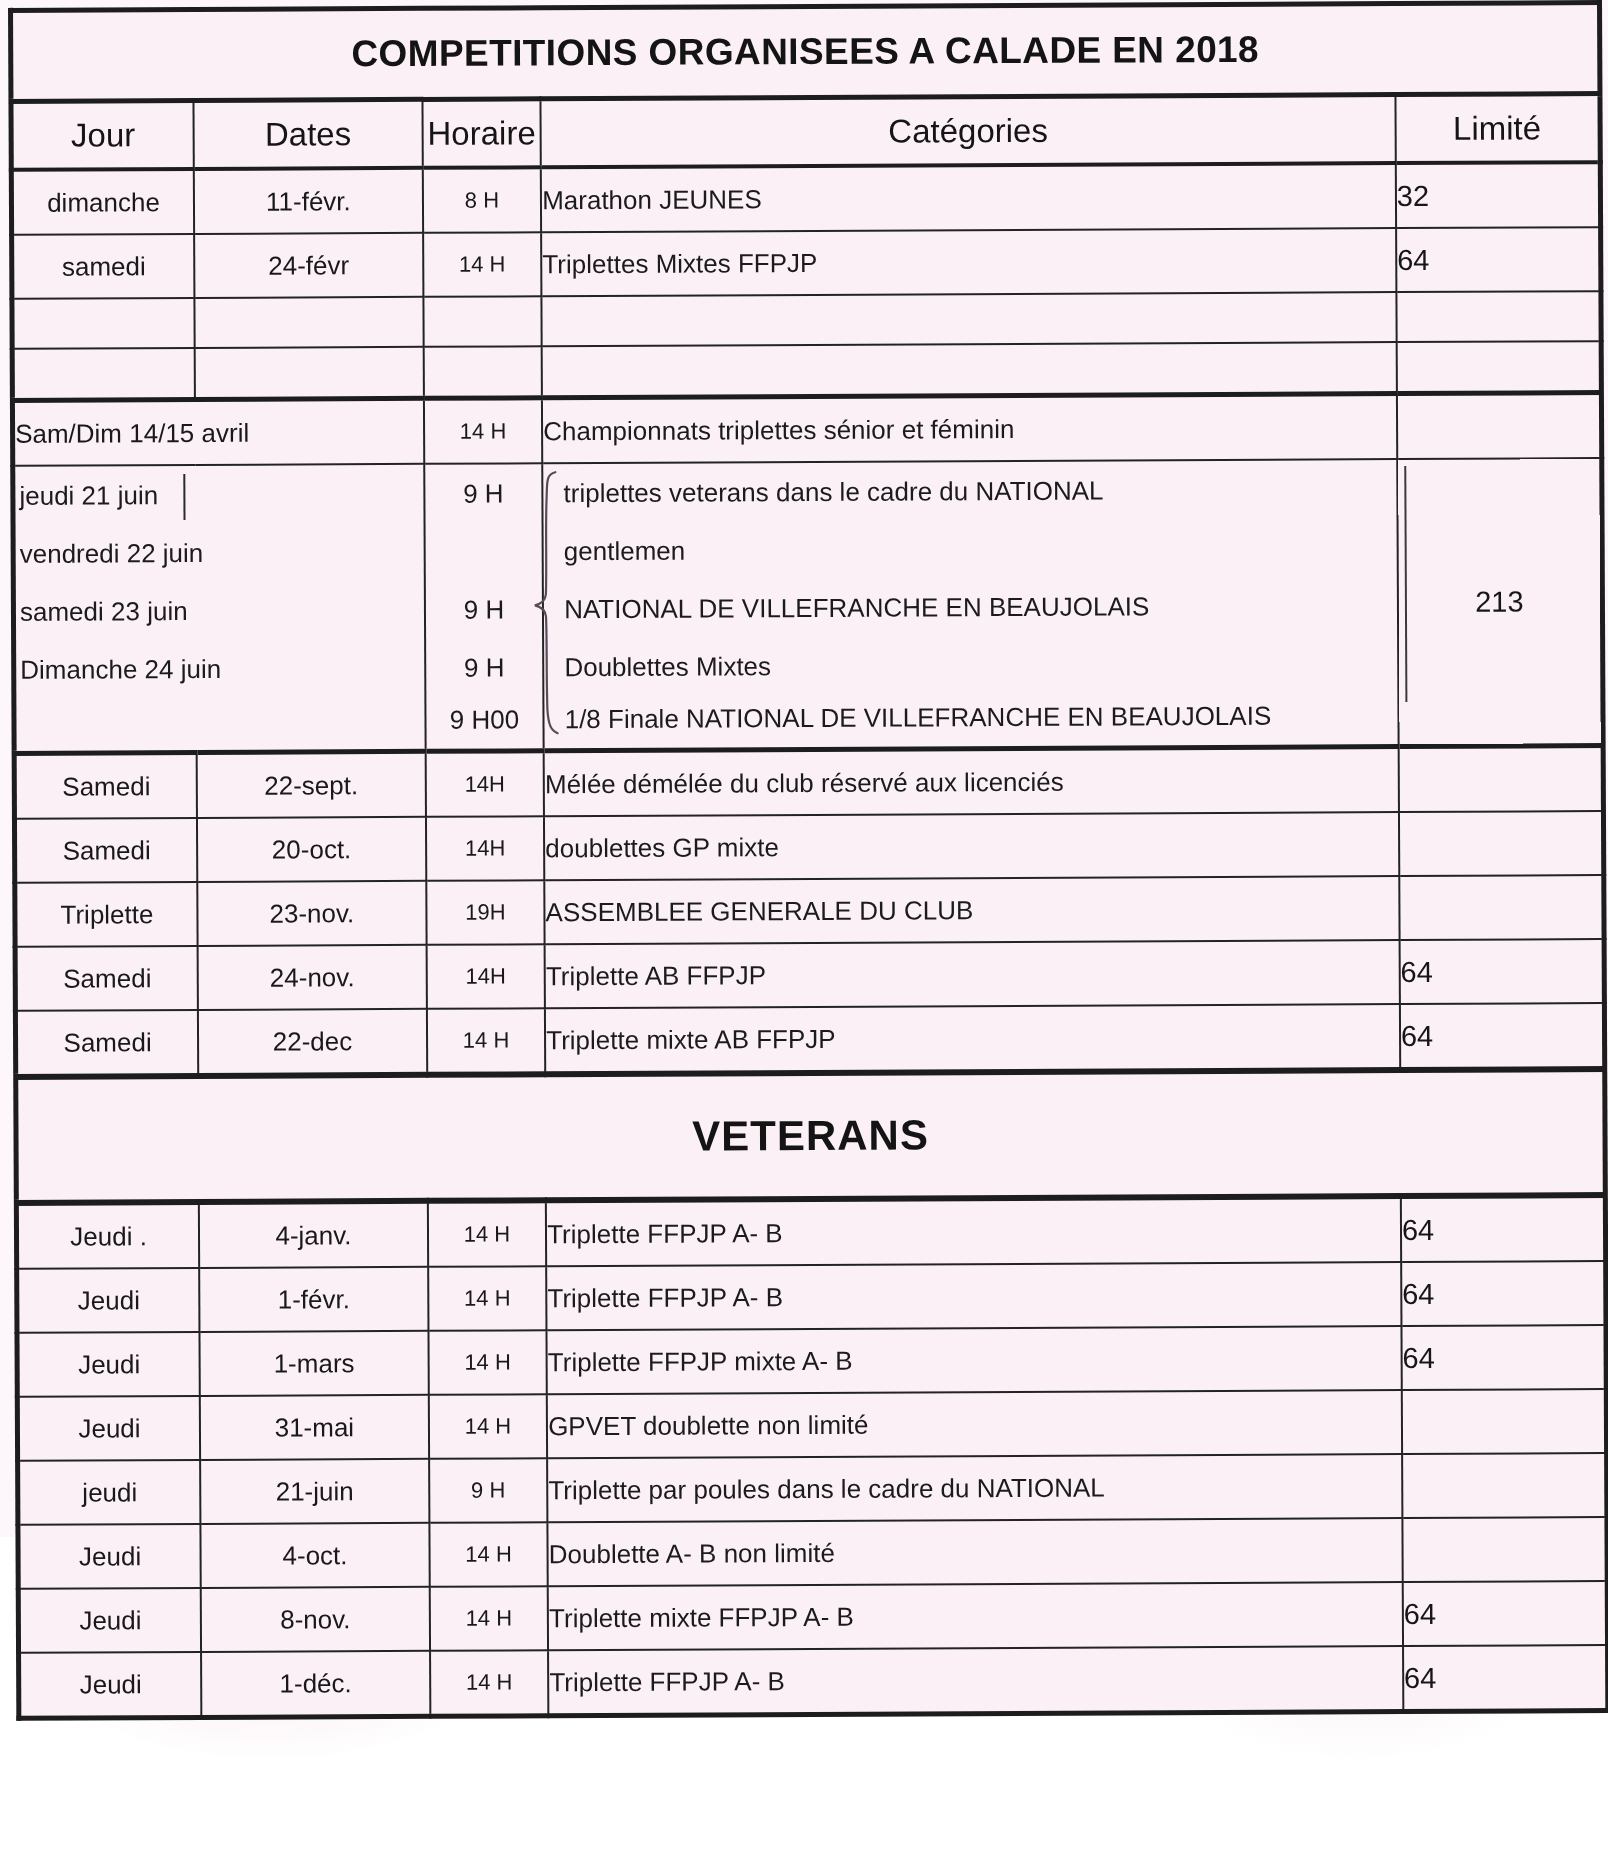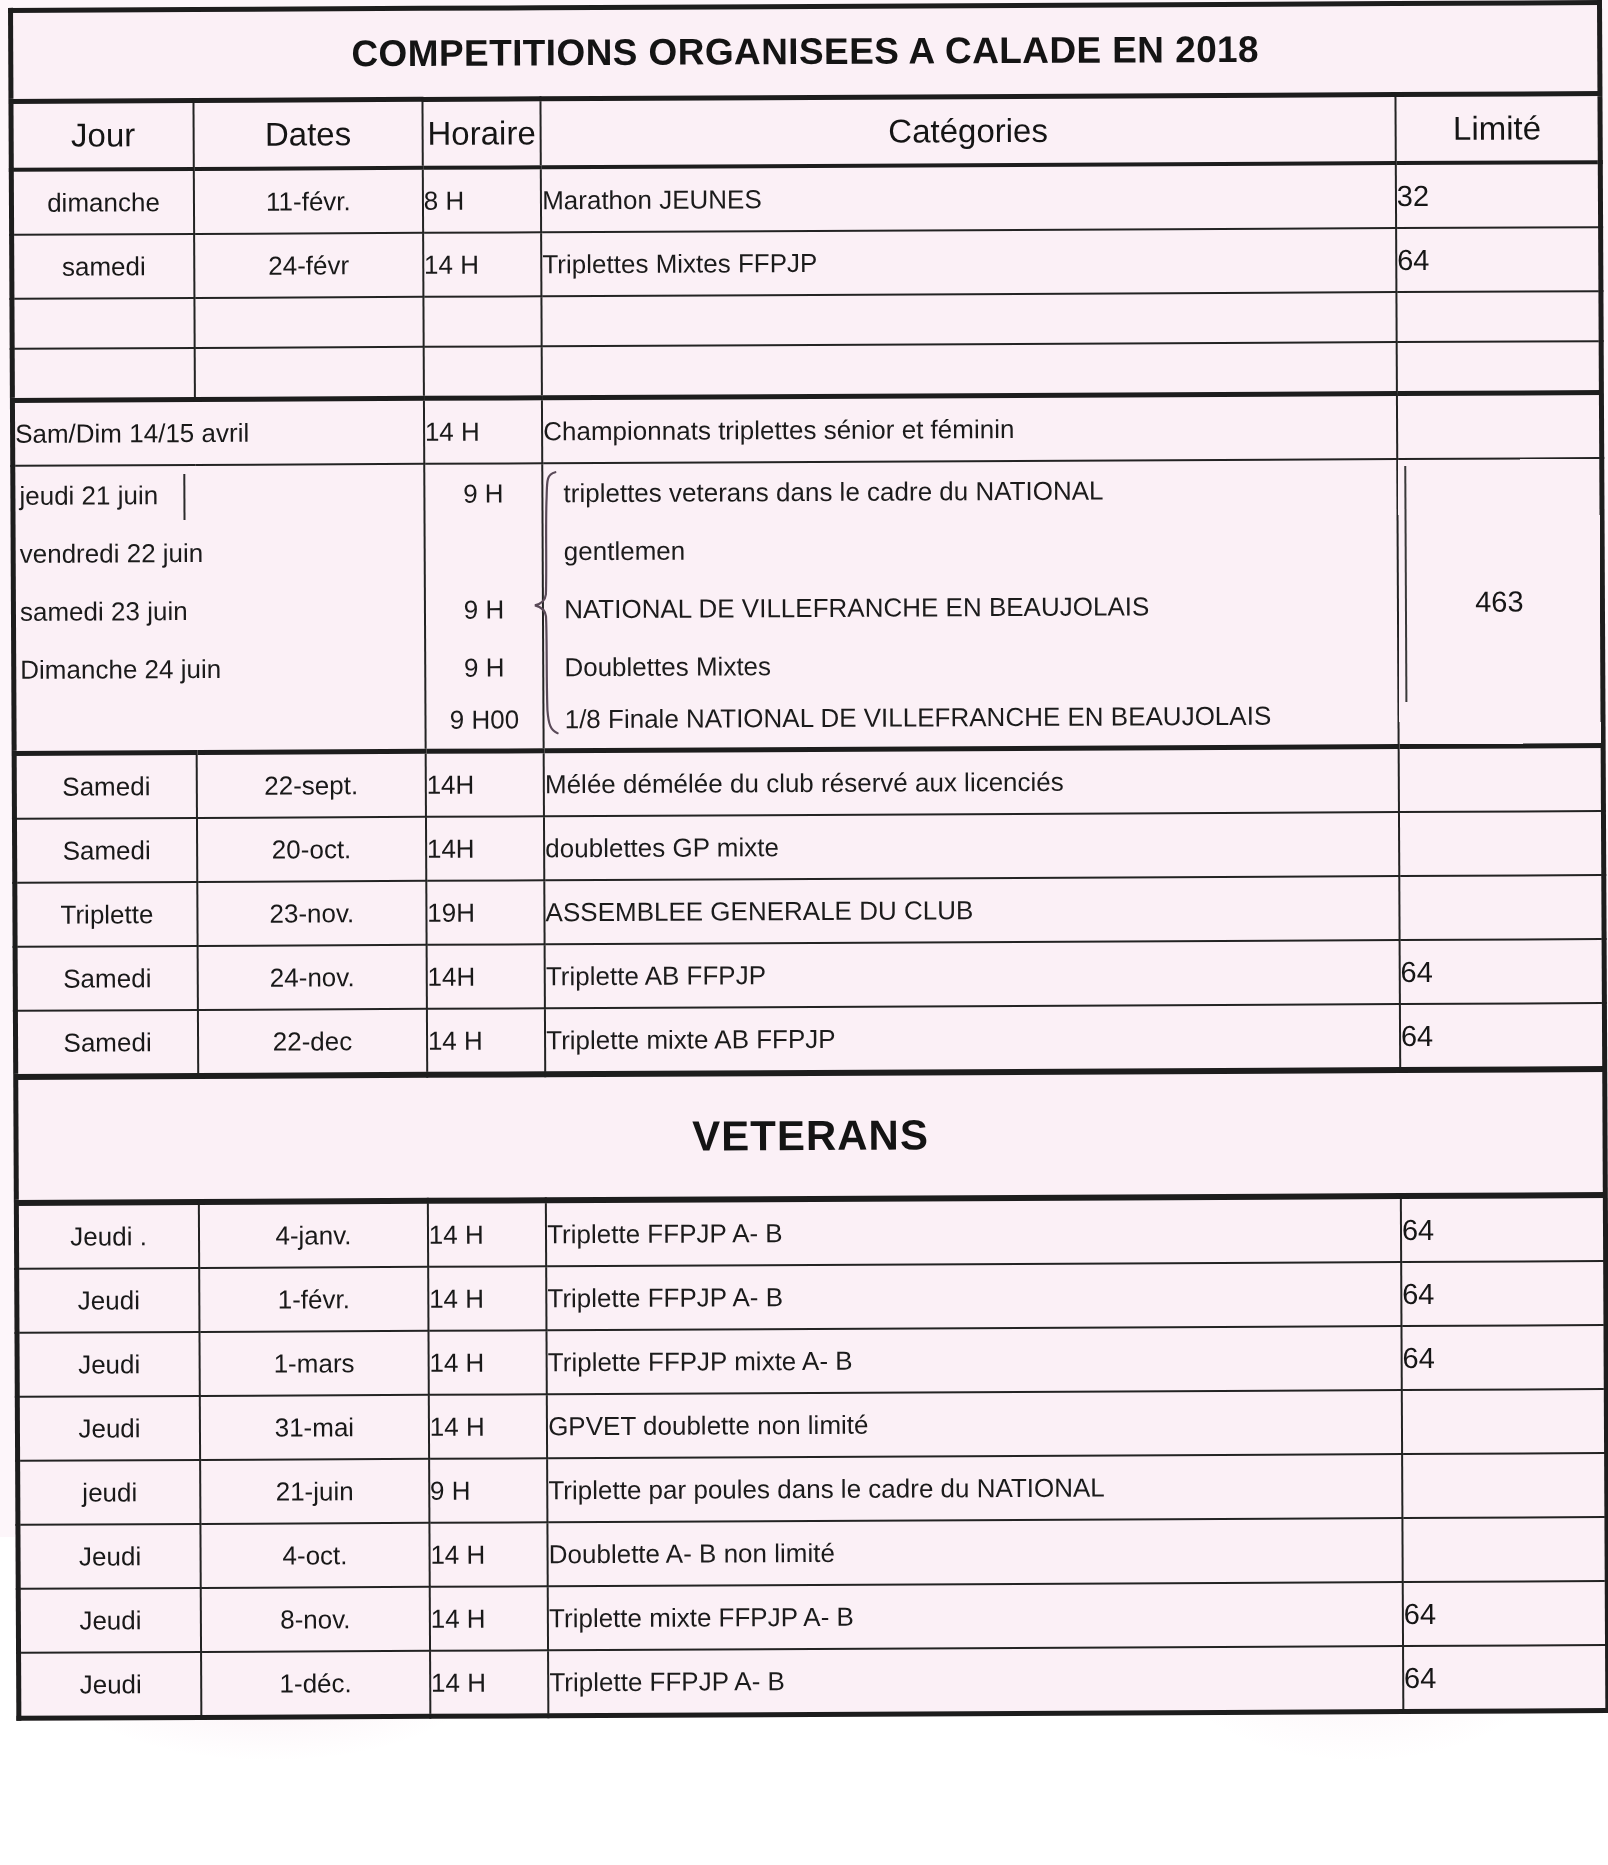--- a/index.html
+++ b/index.html
@@ -100,23 +100,23 @@
     white-space: nowrap;
   }
   .cell-jourdates {
     padding-left: 4px;
     font-size: 26px;
     color: #191919;
     text-align: left;
     white-space: nowrap;
   }
   .cell-horaire {
-    font-size: 26px;
+    font-size: 22px;
     color: #191919;
-    text-align: left;
+    text-align: center;
     white-space: nowrap;
   }
   .cell-cat {
     padding-left: 8px;
     font-size: 26px;
     color: #1b1b1b;
     text-align: left;
     white-space: nowrap;
   }
   .cell-limite {
@@ -312,21 +312,21 @@
             </div>
             <div class="june-line jl0"><span>triplettes veterans dans le cadre du NATIONAL</span></div>
             <div class="june-line jl1">gentlemen</div>
             <div class="june-line jl2">NATIONAL DE VILLEFRANCHE EN BEAUJOLAIS</div>
             <div class="june-line jl3">Doublettes Mixtes</div>
             <div class="june-line jl4">1/8 Finale NATIONAL DE VILLEFRANCHE EN BEAUJOLAIS</div>
           </div>
         </td>
         <td class="cell-limite june-limite">
           <div class="limite-rule"></div>
-          <span>463</span>
+          <span>213</span>
         </td>
       </tr>
 
       <tr class="row-std thick-top">
         <td class="cell-jour">Samedi</td>
         <td class="cell-dates">22-sept.</td>
         <td class="cell-horaire">14H</td>
         <td class="cell-cat">Mélée démélée du club réservé aux licenciés</td>
         <td class="cell-limite"></td>
       </tr>

